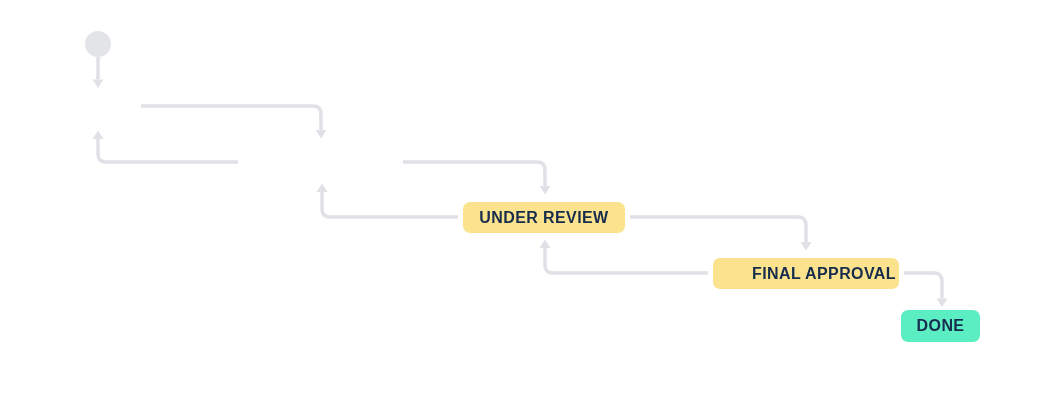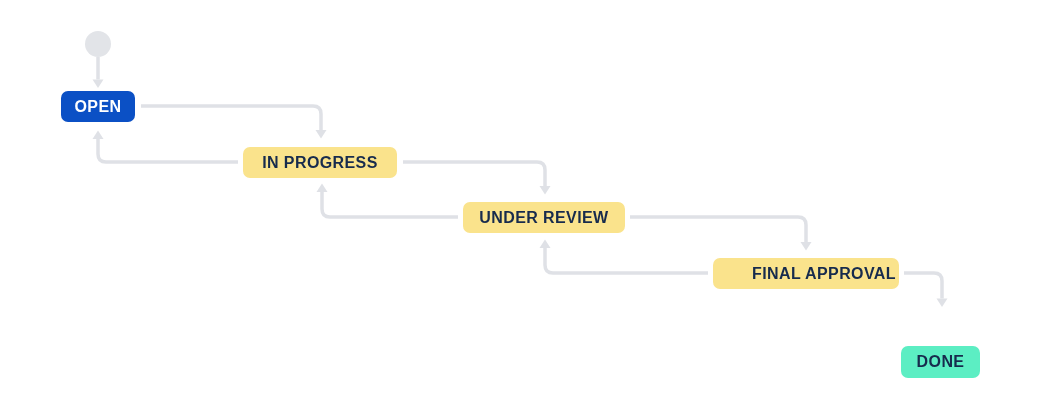--- a/index.html
+++ b/index.html
@@ -38,21 +38,21 @@
     font-size: 16px;
     letter-spacing: 0.4px;
     white-space: nowrap;
     cursor: pointer;
     user-select: none;
   }
   .n-open           { left: 61px;  top: 91px;  width: 74px;  height: 31px; }
   .n-in-progress    { left: 243px; top: 147px; width: 154px; height: 31px; }
   .n-under-review   { left: 463px; top: 202px; width: 162px; height: 31px; border-radius: 7px; }
   .n-final-approval { left: 713px; top: 258px; width: 186px; height: 31px; padding-left: 36px; }
-  .n-done           { left: 901px; top: 310px; width: 79px;  height: 32px; margin-top: 36px; }
+  .n-done           { left: 901px; top: 310px; width: 79px;  height: 32px; }
 </style>
 </head>
 <body>
 
 <div class="canvas">
 
   <svg class="wires" width="1050" height="417" viewBox="0 0 1050 417">
 
     <circle cx="98" cy="44" r="13" fill="#E2E4E8"></circle>
 
@@ -90,23 +90,21 @@
       <path d="M708,273 L553,273 Q545,273 545,265 L545,248" stroke="#DFE1E6"></path>
       <polygon points="539.5,248 550.5,248 545,239.5" fill="#DFE1E6"></polygon>
     </g>
 
     <g>
       <path d="M904,273 L934,273 Q942,273 942,281 L942,298.5" stroke="#DFE1E6"></path>
       <polygon points="936.5,298.5 947.5,298.5 942,307" fill="#DFE1E6"></polygon>
     </g>
   </svg>
 
-  <div class="status-badge n-open" style="background-color: rgb(11, 80, 197); color: rgb(255, 255, 255);">OPEN</div>
 
-  <div class="status-badge n-in-progress" style="background-color: rgb(250, 227, 140); color: rgb(23, 43, 77);">IN PROGRESS</div>
 
   <div class="status-badge n-under-review" style="background-color: rgb(250, 227, 140); color: rgb(23, 43, 77);">UNDER REVIEW</div>
 
   <div class="status-badge n-final-approval" style="background-color: rgb(250, 227, 140); color: rgb(23, 43, 77);">FINAL APPROVAL</div>
 
   <div class="status-badge n-done" style="background-color: rgb(92, 238, 195); color: rgb(23, 43, 77);">DONE</div>
 
 </div>
 
 </body></html>

